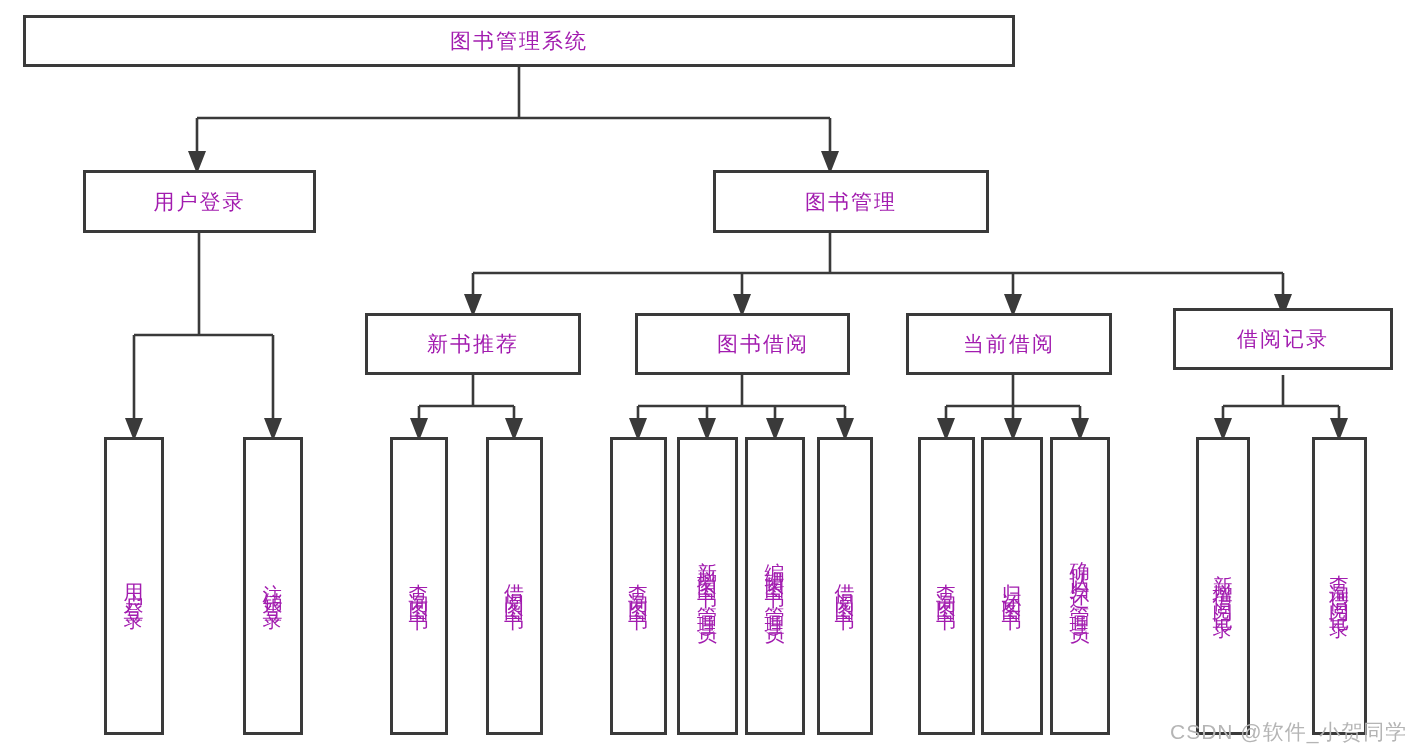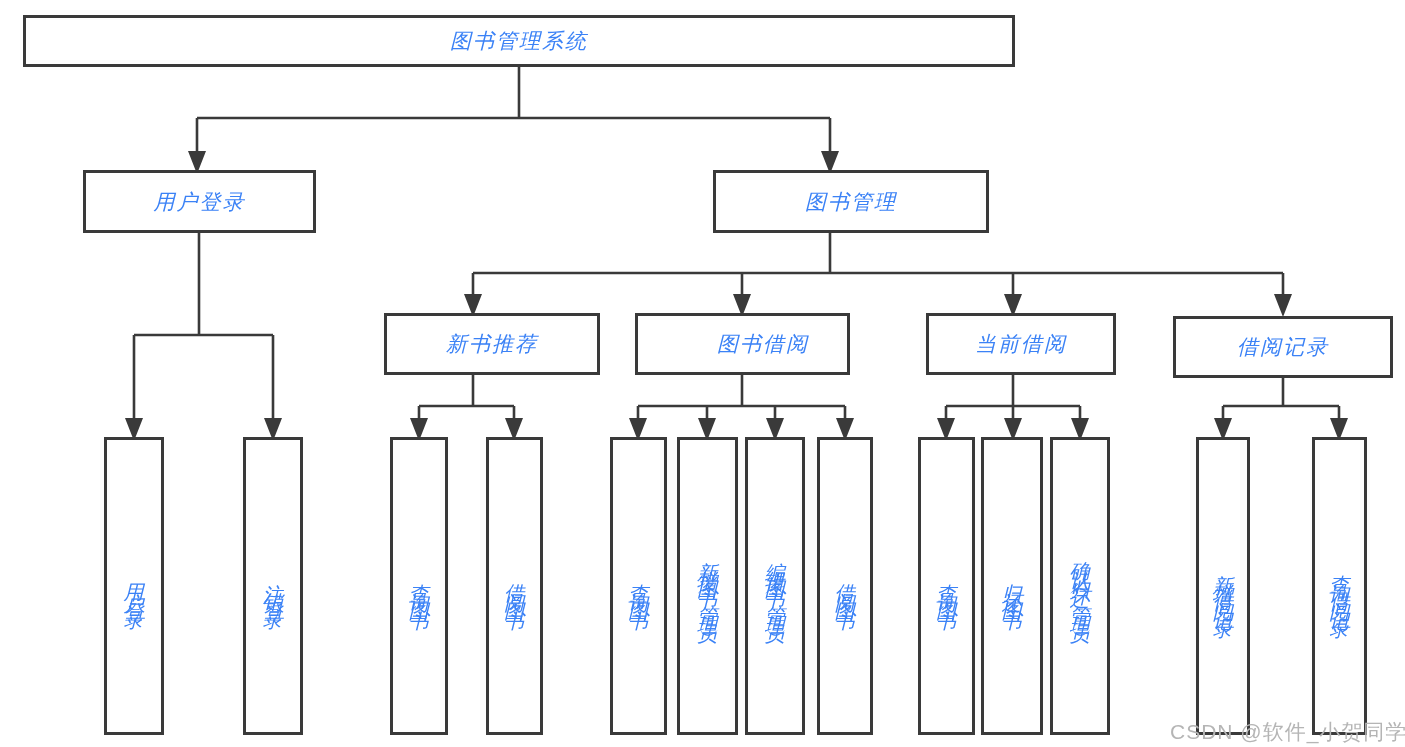--- a/index.html
+++ b/index.html
@@ -9,26 +9,25 @@
     background:#ffffff;
     font-family:"Liberation Sans","DejaVu Sans",sans-serif;
     overflow:hidden;
   }
   #connectors{position:absolute;left:0;top:0;width:1405px;height:747px;}
   .box{
     position:absolute;
     box-sizing:border-box;
     border:3px solid #3a3a3a;
     background:#ffffff;
-    color:#3b82f6;
+    color:#a21caf;
     display:flex;
     align-items:center;
     justify-content:center;
     text-align:center;
-    font-style:italic;
   }
   .h-box{font-size:21px;letter-spacing:2px;white-space:nowrap;}
   .v-box{
     writing-mode:vertical-rl;
     text-orientation:mixed;
     font-size:20px;
     letter-spacing:9px;
     line-height:1;
   }
   .watermark{
@@ -88,24 +87,24 @@
          M629 418 h18 l-9 23 z  M698 418 h18 l-9 23 z  M766 418 h18 l-9 23 z  M836 418 h18 l-9 23 z
          M937 418 h18 l-9 23 z  M1004 418 h18 l-9 23 z  M1071 418 h18 l-9 23 z
          M1214 418 h18 l-9 23 z M1330 418 h18 l-9 23 z"></path>
   </svg>
 
   <div class="box h-box" style="left:23px;top:15px;width:992px;height:52px;">图书管理系统</div>
 
   <div class="box h-box" style="left:83px;top:170px;width:233px;height:63px;">用户登录</div>
   <div class="box h-box" style="left:713px;top:170px;width:276px;height:63px;">图书管理</div>
 
-  <div class="box h-box" style="left:365px;top:313px;width:216px;height:62px;margin-left:19px;">新书推荐</div>
+  <div class="box h-box" style="left:365px;top:313px;width:216px;height:62px;">新书推荐</div>
   <div class="box h-box" style="left:635px;top:313px;width:215px;height:62px;padding-left:41px;">图书借阅</div>
-  <div class="box h-box" style="left:926px;top:313px;width:190px;height:62px;">当前借阅</div>
-  <div class="box h-box" style="left:1173px;top:316px;width:220px;height:62px;">借阅记录</div>
+  <div class="box h-box" style="left:906px;top:313px;width:206px;height:62px;">当前借阅</div>
+  <div class="box h-box" style="left:1173px;top:308px;width:220px;height:62px;">借阅记录</div>
 
   <div class="box v-box" style="left:104px;top:437px;width:60px;height:298px;">用户登录</div>
   <div class="box v-box" style="left:243px;top:437px;width:60px;height:298px;">注销登录</div>
 
   <div class="box v-box" style="left:390px;top:437px;width:58px;height:298px;">查询图书</div>
   <div class="box v-box" style="left:486px;top:437px;width:57px;height:298px;">借阅图书</div>
 
   <div class="box v-box" style="left:610px;top:437px;width:57px;height:298px;">查询图书</div>
   <div class="box v-box" style="left:677px;top:437px;width:61px;height:298px;">新增图书（管理员）</div>
   <div class="box v-box" style="left:745px;top:437px;width:60px;height:298px;">编辑图书（管理员）</div>

